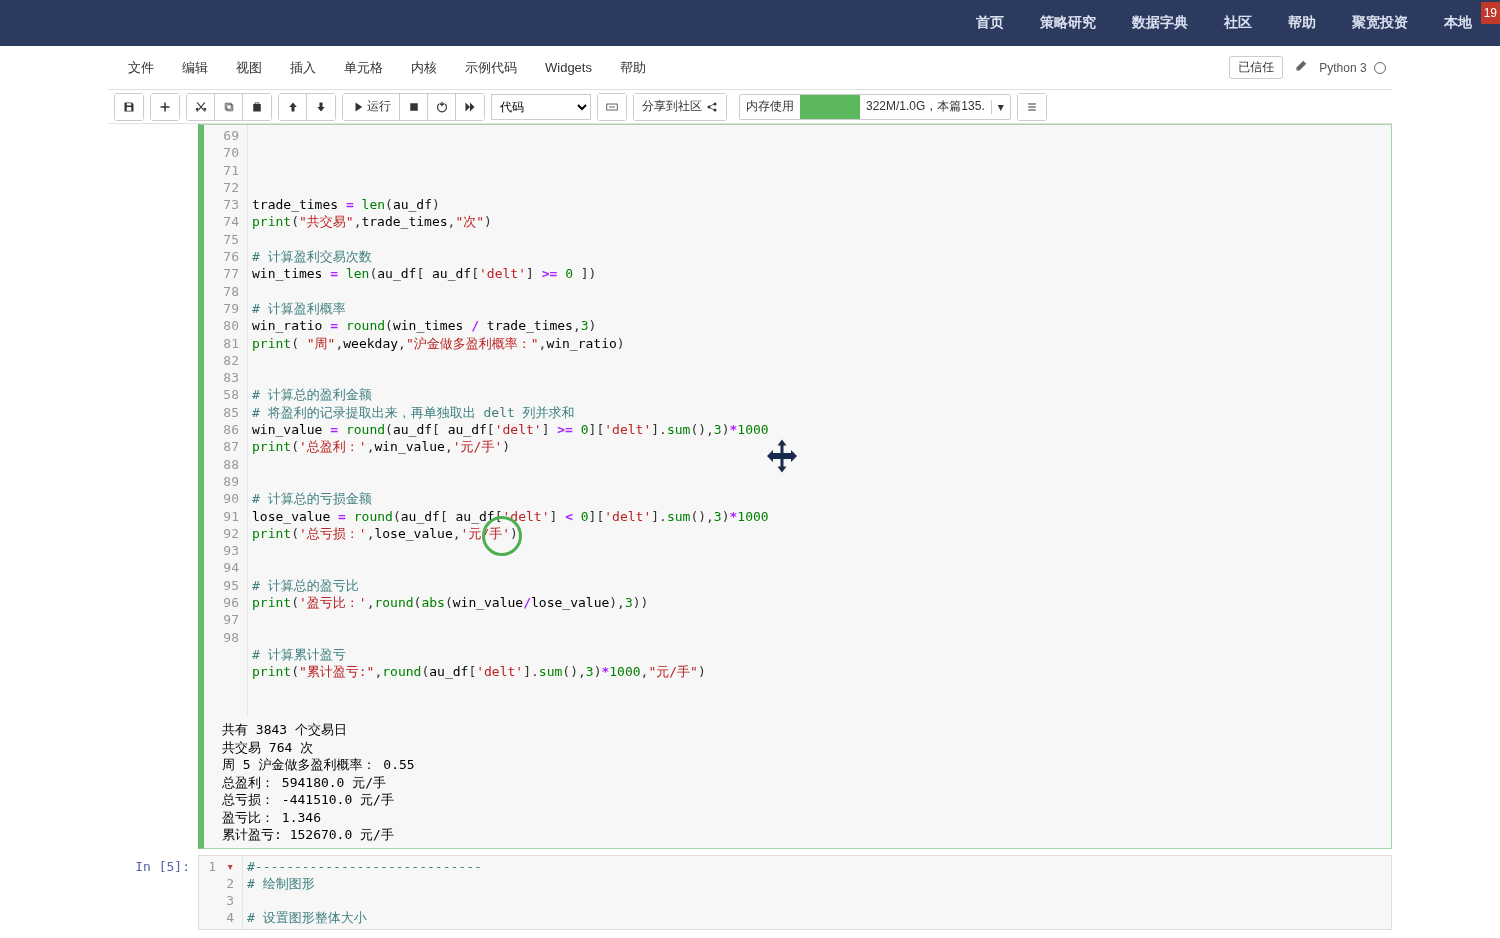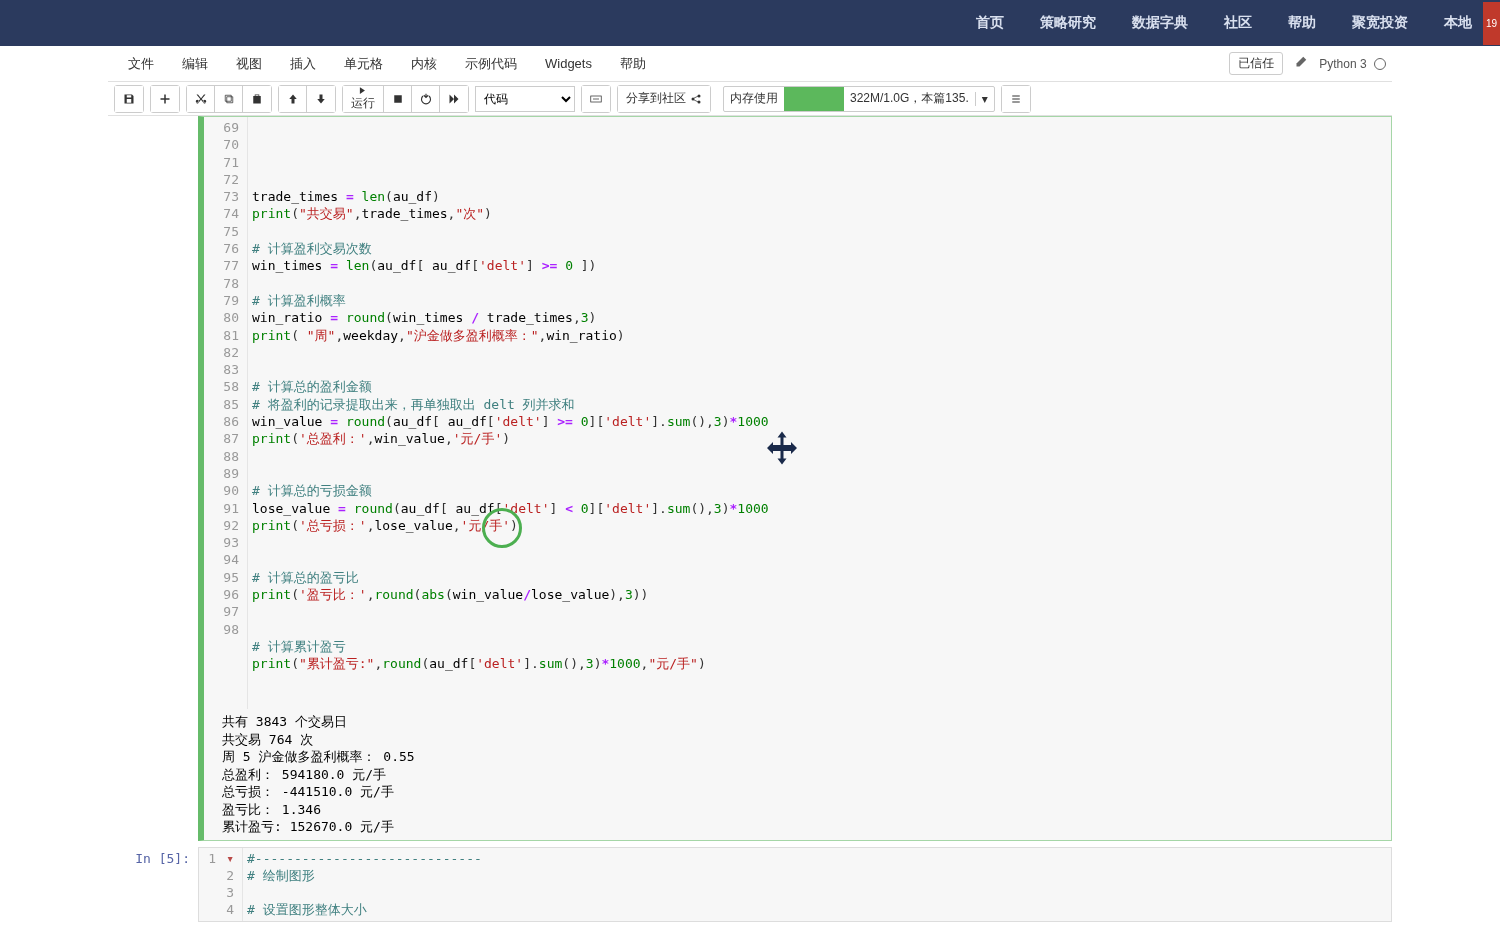--- a/index.html
+++ b/index.html
@@ -1,22 +1,22 @@
 <!DOCTYPE html>
 <html><head>
 <meta charset="utf-8">
 <style>
 * { margin: 0; padding: 0; box-sizing: border-box; }
 body { font-family: "Helvetica Neue", Arial, sans-serif; font-size: 13px; background: #fff; color: #333; }
 
 .topnav { background: #2b3a5e; height: 46px; display: flex; align-items: center; justify-content: flex-end; padding: 0 10px; }
 .topnav a { color: #d9e0ef; text-decoration: none; padding: 0 18px; font-size: 14px; font-weight: bold; }
-.topnav .badge19 { position: absolute; right: 0; top: 2px; background: #c0392b; color: #fff; font-size: 10px; padding: 16px 3px; }
-
-.menubar { background: #fff; border-bottom: 1px solid #e0e0e0; height: 36px; display: flex; align-items: center; padding: 0 6px; margin: 0 108px; }
+.topnav .badge19 { position: absolute; right: 0; top: 2px; background: #c0392b; color: #fff; font-size: 12px; padding: 4px 3px; }
+
+.menubar { background: #fff; border-bottom: 1px solid #e0e0e0; height: 44px; display: flex; align-items: center; padding: 0 6px; margin: 0 108px; }
 .menubar .menu-item { padding: 4px 14px; cursor: pointer; color: #333; }
 .menubar .right { margin-left: auto; display: flex; align-items: center; gap: 8px; }
 .menubar .trusted { border: 1px solid #ccc; padding: 2px 8px; border-radius: 3px; font-size: 12px; }
 .menubar .pencil { color: #666; cursor: pointer; padding: 0 4px; }
 .menubar .kernel { font-size: 12px; color: #555; }
 .menubar .kcircle { width: 12px; height: 12px; border: 1px solid #666; border-radius: 50%; display: inline-block; vertical-align: middle; margin-left: 4px; }
 
 .toolbar { background: #fff; border-bottom: 1px solid #e0e0e0; height: 34px; display: flex; align-items: center; padding: 2px 6px; margin: 0 108px; gap: 0; }
 .tb-group { display: flex; border: 1px solid #ccc; border-radius: 3px; margin-right: 6px; }
 .tb-btn { background: #fff; border: none; border-right: 1px solid #ccc; height: 26px; min-width: 28px; display: flex; align-items: center; justify-content: center; cursor: pointer; font-size: 12px; color: #333; padding: 0 6px; }
@@ -132,21 +132,21 @@
           <path fill="#333" d="M8 2l5 6H10v6H6V8H3l5-6z"></path>
         </svg>
       </button>
     <button class="tb-btn">
         <svg viewBox="0 0 16 16">
           <path fill="#333" d="M8 14l-5-6h3V2h4v6h3l-5 6z"></path>
         </svg>
       </button>
   </div>
   <div class="tb-group">
-    <button class="tb-btn" style="padding:0 8px;flex-direction:column;">
+    <button class="tb-btn" style="padding:0 8px;">
         <svg viewBox="0 0 16 16" style="margin-right:4px;">
           <path fill="#333" d="M3 2v12M6 2l9 6-9 6V2z"></path>
         </svg>
         <span>运行</span>
       </button>
     <button class="tb-btn">
         <svg viewBox="0 0 16 16">
           <rect fill="#333" x="3" y="3" width="10" height="10"></rect>
         </svg>
       </button>

